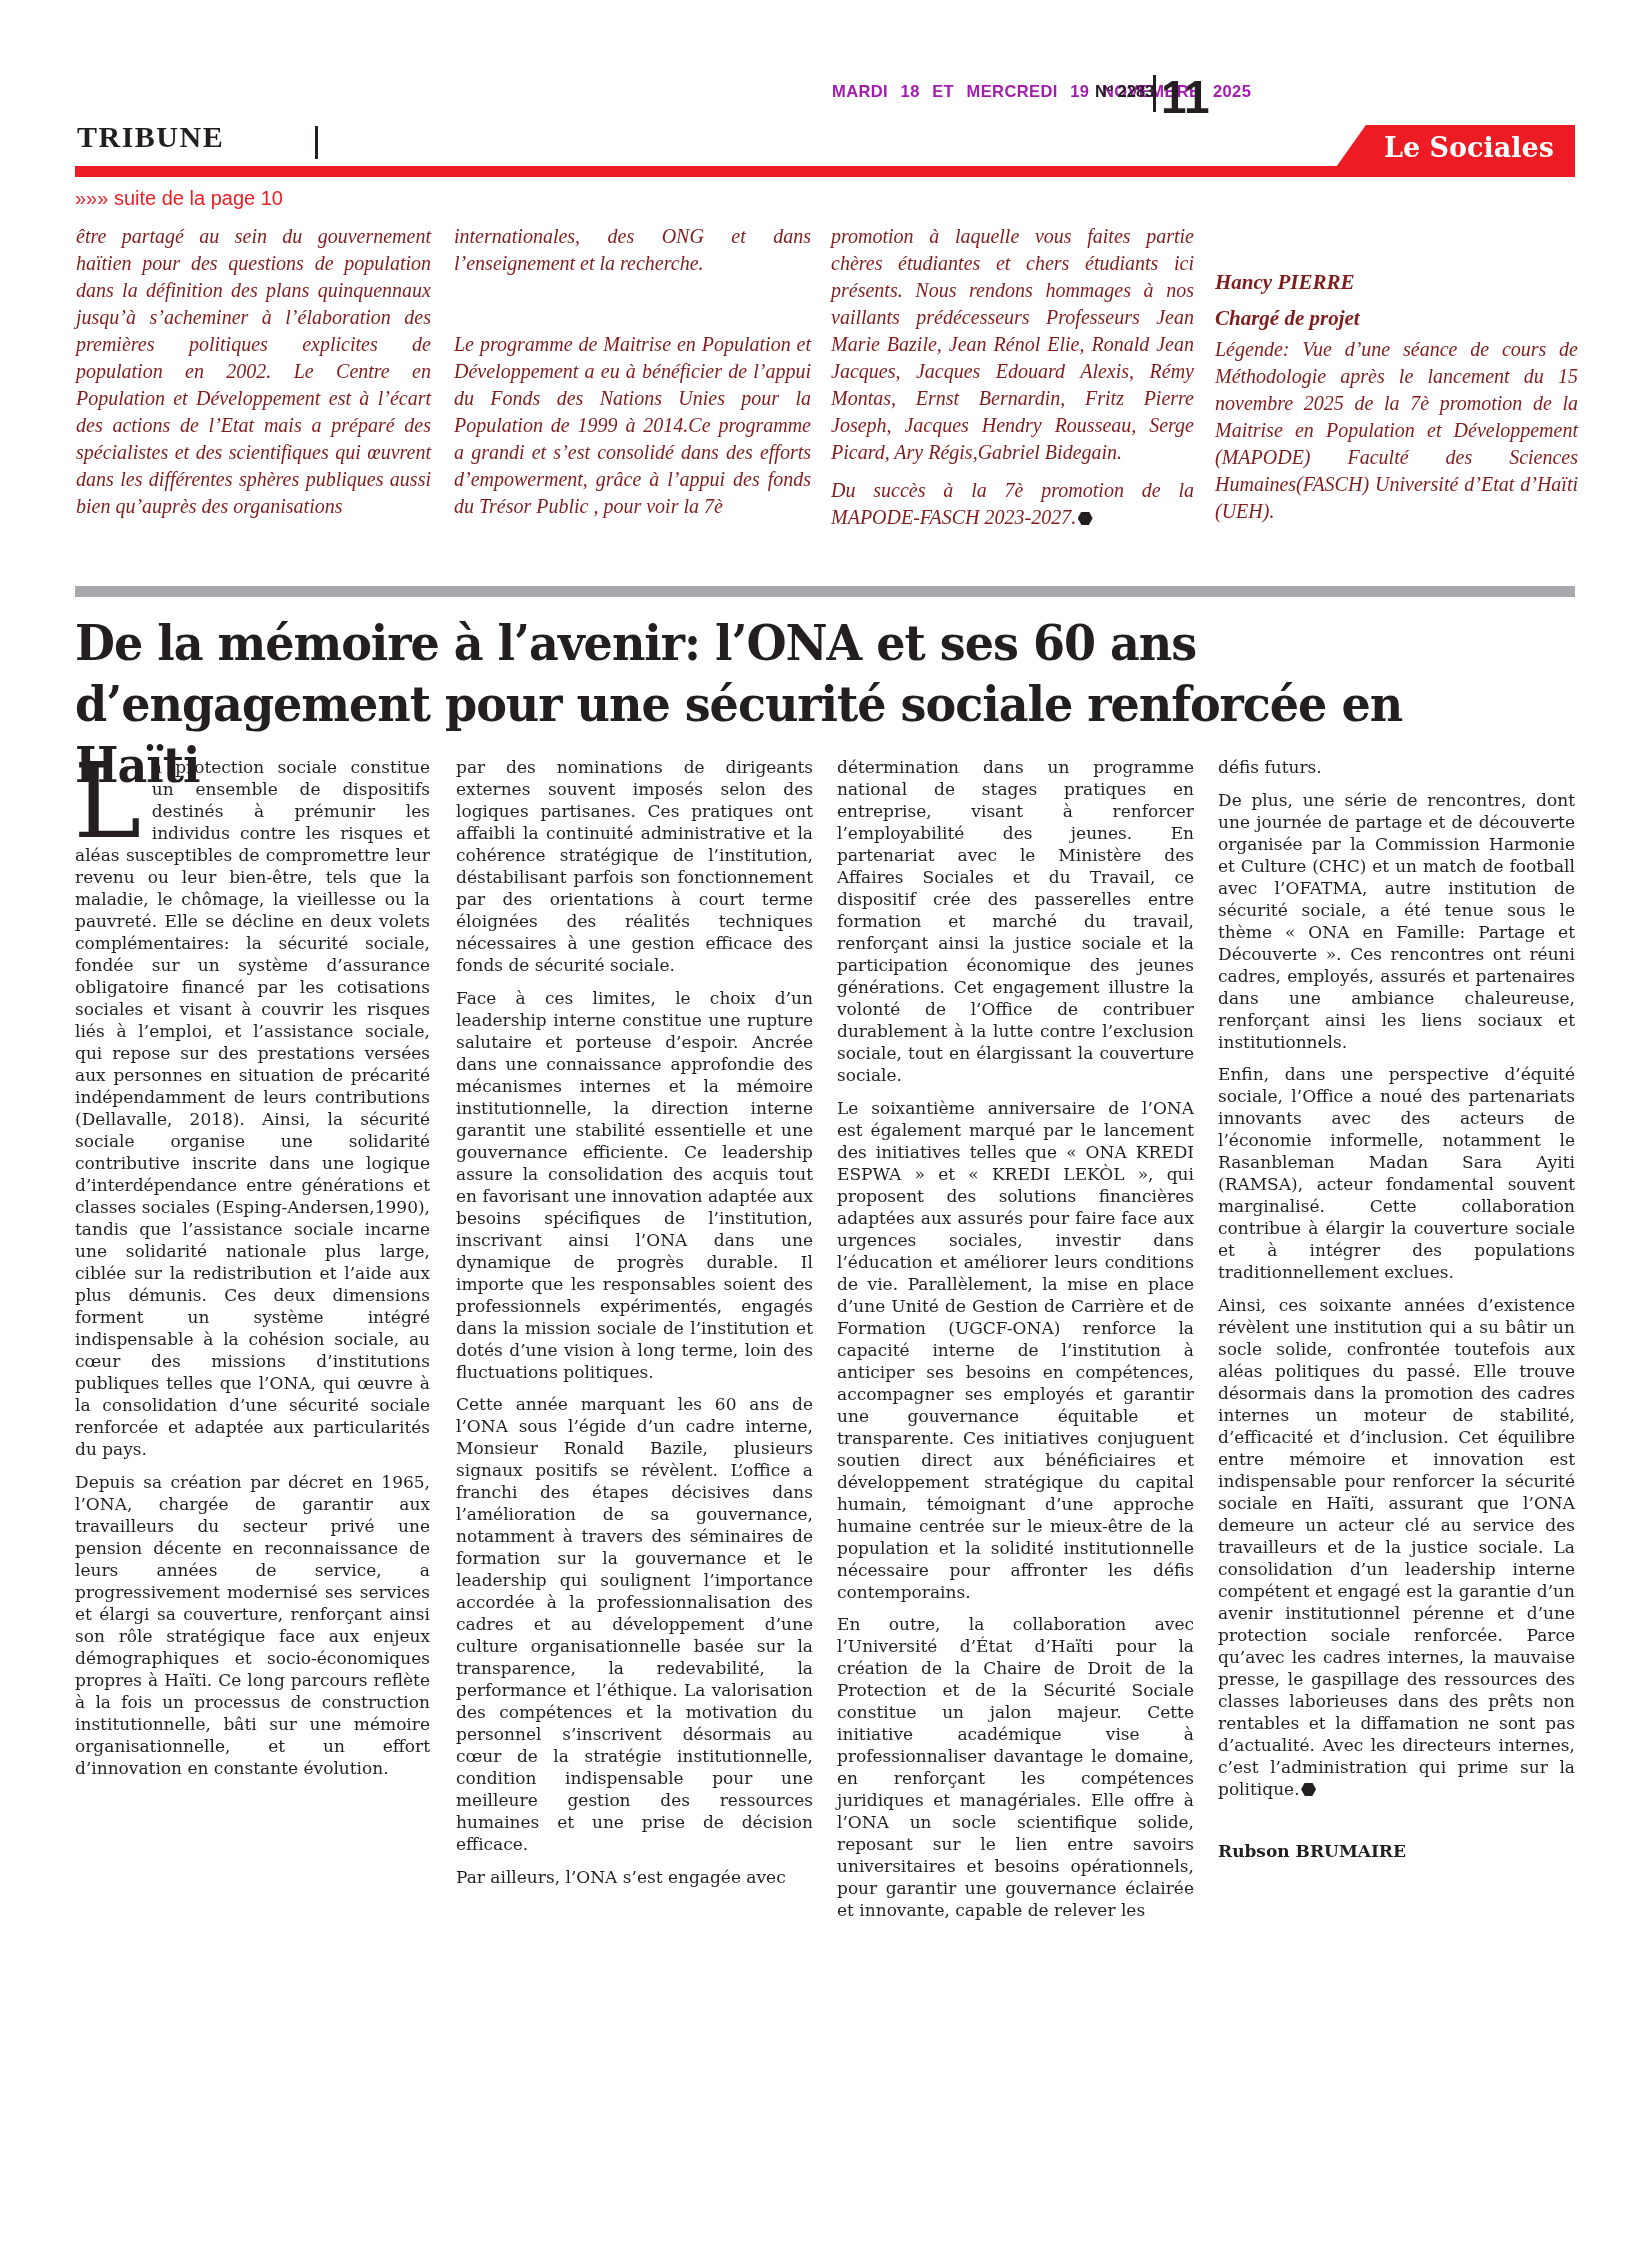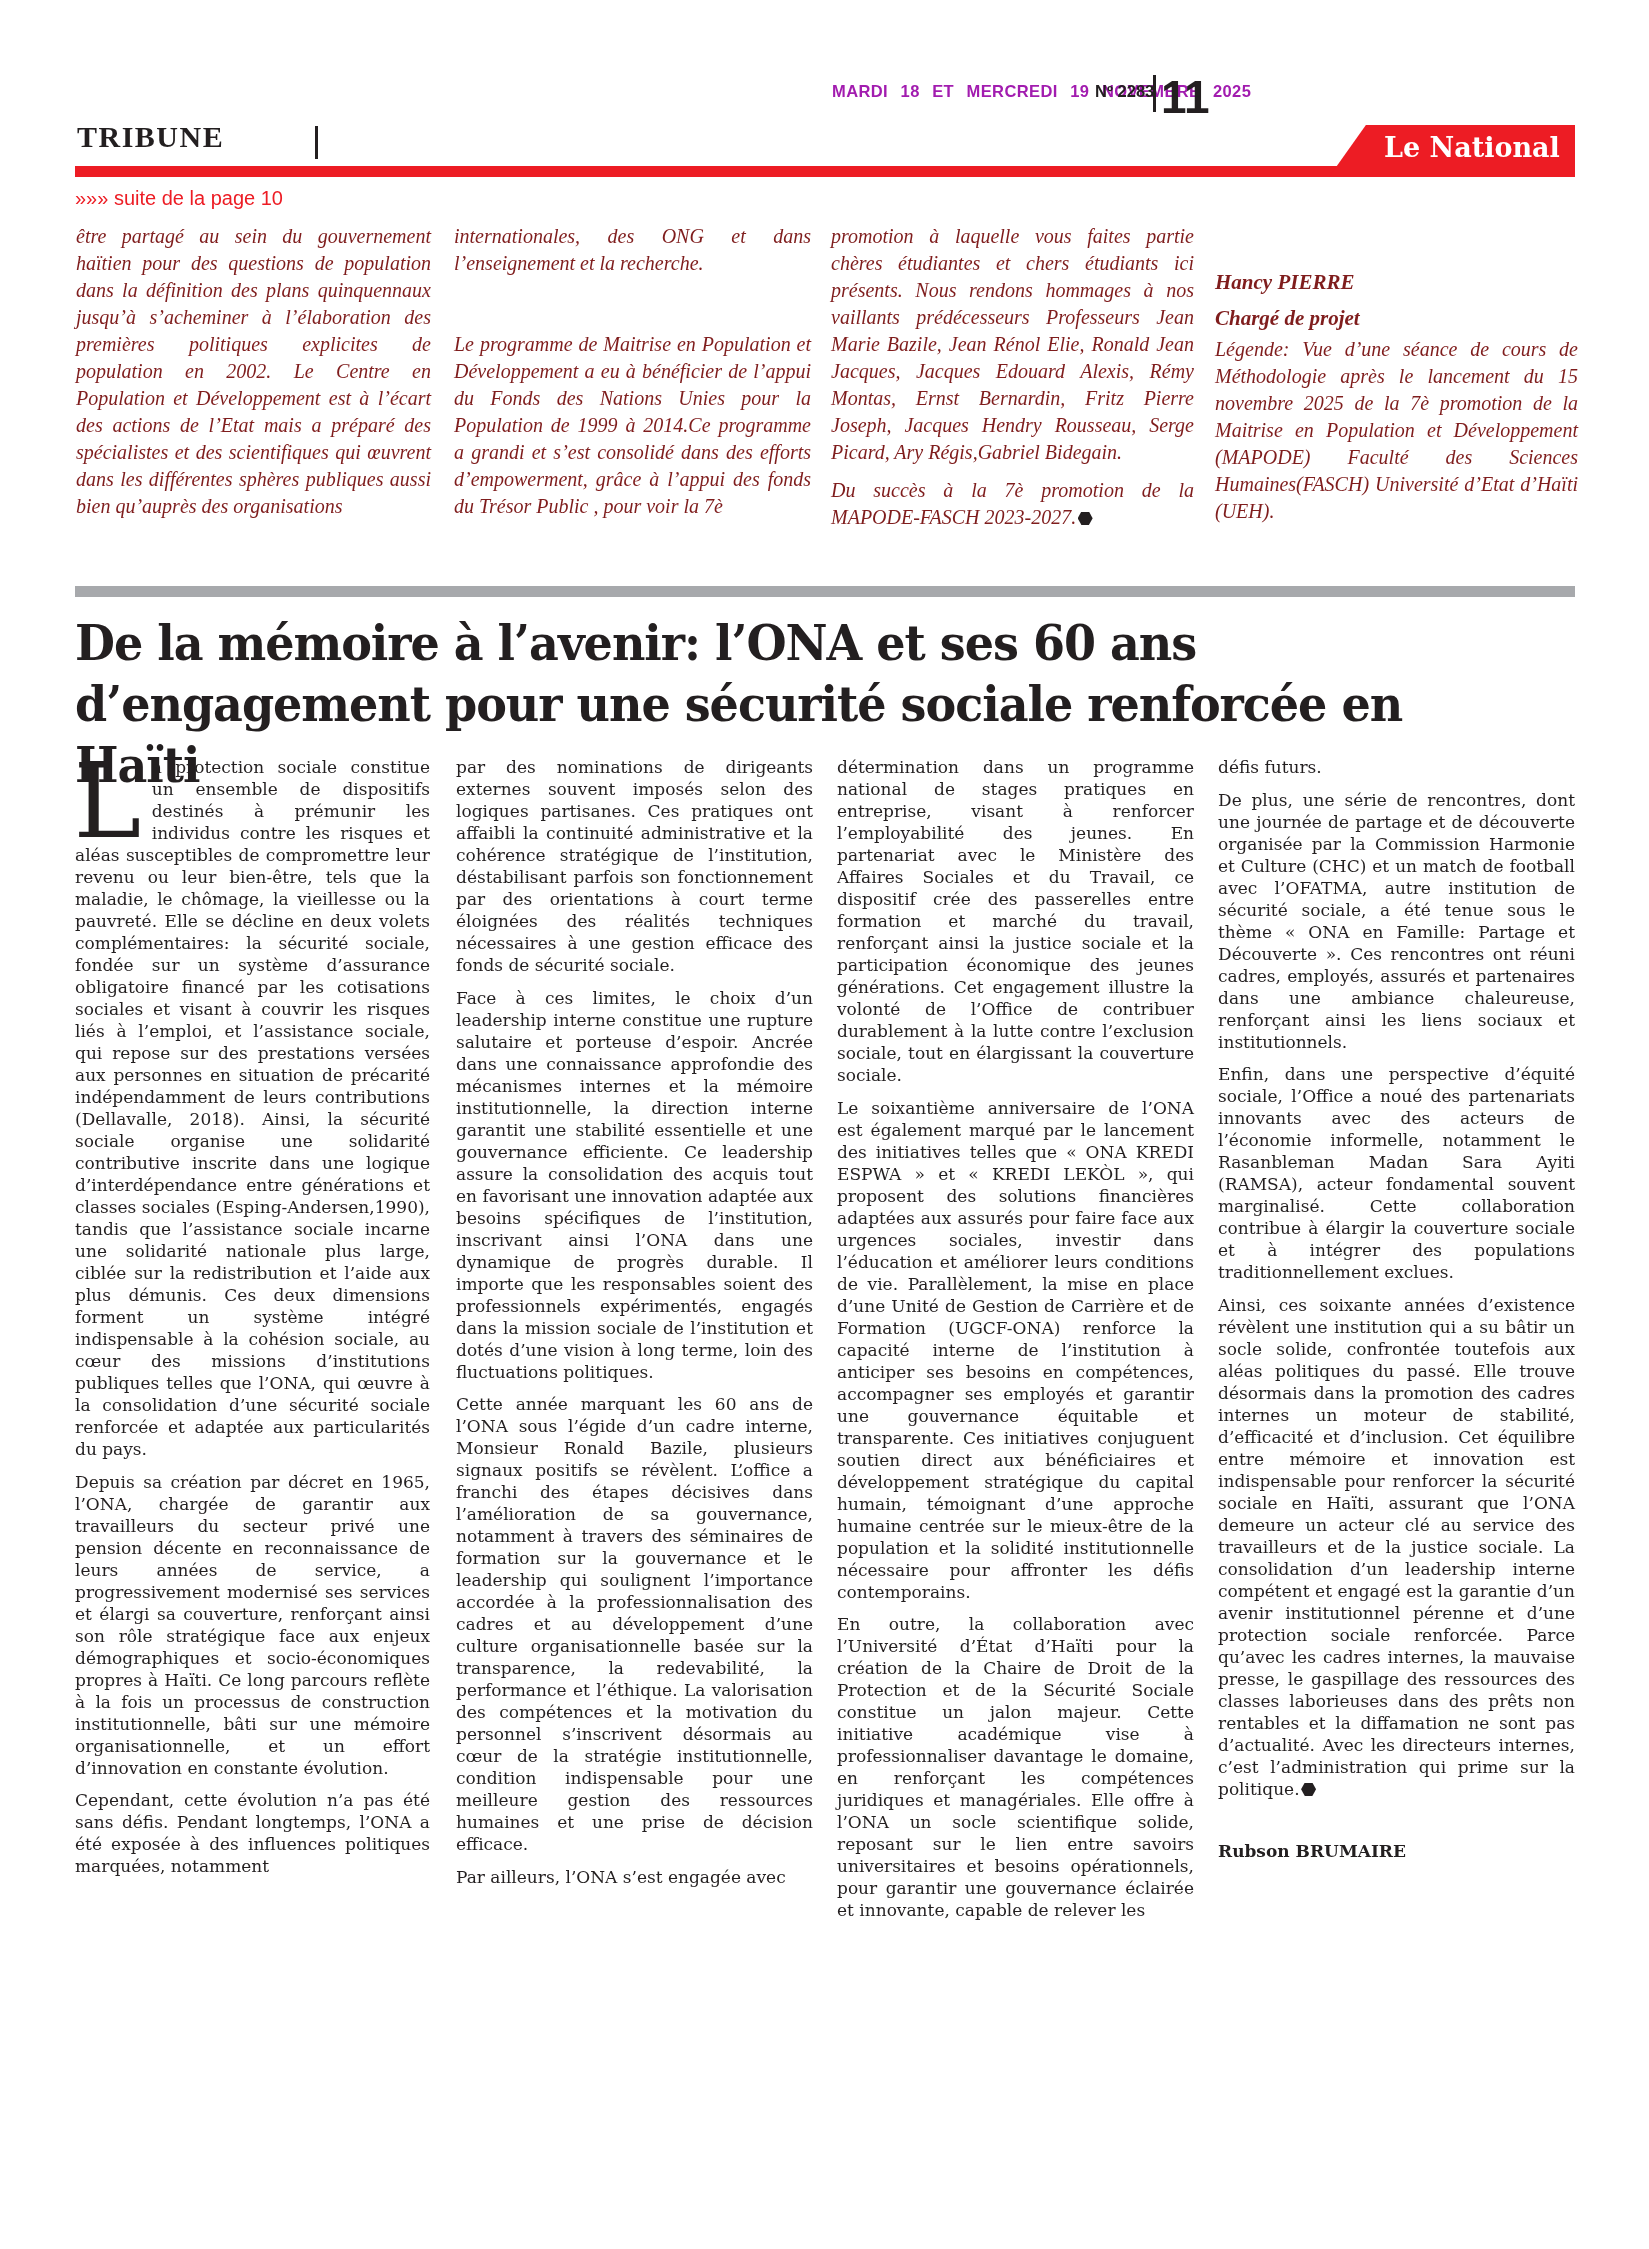--- a/index.html
+++ b/index.html
@@ -49,21 +49,21 @@
 <body>
 
 <div class="abs section-title">TRIBUNE</div>
 <div class="abs section-sep"></div>
 <div class="abs date-line">MARDI 18 ET MERCREDI 19 NOVEMBRE 2025</div>
 <div class="abs issue-no">Nº 2283</div>
 <div class="abs page-sep"></div>
 <div class="abs page-num">11</div>
 <div class="abs red-rule"></div>
 <div class="abs brand-tab"></div>
-<div class="abs brand-name">Le National</div>
+<div class="abs brand-name">Le Sociales</div>
 <div class="abs continued">»»» suite de la page  10</div>
 
 <div class="abs topcol tc1">
   <p>être partagé au sein du gouvernement haïtien pour des questions de population dans la définition des plans quinquennaux jusqu’à s’acheminer à l’élaboration des premières politiques explicites de population en 2002. Le Centre en Population et Développement est à l’écart des actions de l’Etat mais a préparé des spécialistes et des scientifiques qui œuvrent dans les différentes sphères publiques aussi bien qu’auprès des organisations</p>
 </div>
 <div class="abs topcol tc2">
   <p style="margin-bottom:54px">internationales, des ONG et dans l’enseignement et la recherche.</p>
   <p>Le programme de Maitrise en Population et Développement a eu à bénéficier de l’appui du Fonds des Nations Unies pour la Population de 1999 à 2014.Ce programme a grandi et s’est consolidé dans des efforts d’empowerment,  grâce à l’appui des fonds du Trésor Public , pour voir la 7è</p>
 </div>
 <div class="abs topcol tc3">
@@ -78,21 +78,20 @@
   <p class="caption">Légende: Vue d’une séance de cours de Méthodologie après le lancement du 15 novembre 2025 de la 7è promotion de la Maitrise en Population et Développement (MAPODE) Faculté des Sciences Humaines(FASCH) Université d’Etat d’Haïti (UEH).</p>
 </div>
 
 <div class="abs grey-rule"></div>
 
 <h1 class="abs headline" style="margin:0">De la mémoire à l’avenir: l’ONA et ses 60 ans d’engagement pour une sécurité sociale renforcée en Haïti</h1>
 
 <div class="abs maincol mc1">
   <p><span class="dropcap">L</span><span>a protection sociale constitue un ensemble de dispositifs destinés à prémunir les individus contre les risques et aléas susceptibles de compromettre leur revenu ou leur bien-être, tels que la maladie, le chômage, la vieillesse ou la pauvreté. Elle se décline en deux volets complémentaires: la sécurité sociale, fondée sur un système d’assurance obligatoire financé par les cotisations sociales et visant à couvrir les risques liés à l’emploi, et l’assistance sociale, qui repose sur des prestations versées aux personnes en situation de précarité indépendamment de leurs contributions (Dellavalle, 2018). Ainsi, la sécurité sociale organise une solidarité contributive inscrite dans une logique d’interdépendance entre générations et classes sociales (Esping-Andersen,1990), tandis que l’assistance sociale incarne une solidarité nationale plus large, ciblée sur la redistribution et l’aide aux plus démunis. Ces deux dimensions forment un système intégré indispensable à la cohésion sociale, au cœur des missions d’institutions publiques telles que l’ONA, qui œuvre à la consolidation d’une sécurité sociale renforcée et adaptée aux particularités du pays.</span></p>
   <p>Depuis sa création par décret en 1965, l’ONA, chargée de garantir aux travailleurs du secteur privé une pension décente en reconnaissance de leurs années de service, a progressivement modernisé ses services et élargi sa couverture, renforçant ainsi son rôle stratégique face aux enjeux démographiques et socio-économiques propres à Haïti. Ce long parcours reflète à la fois un processus de construction institutionnelle, bâti sur une mémoire organisationnelle, et un effort d’innovation en constante évolution.</p>
-  <p>Cependant, cette évolution n’a pas été sans défis. Pendant longtemps, l’ONA a été exposée à des influences politiques marquées, notamment</p>
 </div>
 <div class="abs maincol mc2">
   <p>par des nominations de dirigeants externes souvent imposés selon des logiques partisanes. Ces pratiques ont affaibli la continuité administrative et la cohérence stratégique de l’institution, déstabilisant parfois son fonctionnement par des orientations à court terme éloignées des réalités techniques nécessaires à une gestion efficace des fonds de sécurité sociale.</p>
   <p>Face à ces limites, le choix d’un leadership interne constitue une rupture salutaire et porteuse d’espoir. Ancrée dans une connaissance approfondie des mécanismes internes et la mémoire institutionnelle, la direction interne garantit une stabilité essentielle et une gouvernance efficiente. Ce leadership assure la consolidation des acquis tout en favorisant une innovation adaptée aux besoins spécifiques de l’institution, inscrivant ainsi l’ONA dans une dynamique de progrès durable. Il importe que les responsables soient des professionnels expérimentés, engagés dans la mission sociale de l’institution et dotés d’une vision à long terme, loin des fluctuations politiques.</p>
   <p>Cette année marquant les 60 ans de l’ONA sous l’égide d’un cadre interne, Monsieur Ronald Bazile, plusieurs signaux positifs se révèlent. L’office a franchi des étapes décisives dans l’amélioration de sa gouvernance, notamment à travers des séminaires de formation sur la gouvernance et le leadership qui soulignent l’importance accordée à la professionnalisation des cadres et au développement d’une culture organisationnelle basée sur la transparence, la redevabilité, la performance et l’éthique. La valorisation des compétences et la motivation du personnel s’inscrivent désormais au cœur de la stratégie institutionnelle, condition indispensable pour une meilleure gestion des ressources humaines et une prise de décision efficace.</p>
   <p>Par ailleurs, l’ONA s’est engagée avec</p>
 </div>
 <div class="abs maincol mc3">
   <p>détermination dans un programme national de stages pratiques en entreprise, visant à renforcer l’employabilité des jeunes. En partenariat avec le Ministère des Affaires Sociales et du Travail, ce dispositif crée des passerelles entre formation et marché du travail, renforçant ainsi la justice sociale et la participation économique des jeunes générations. Cet engagement illustre la volonté de l’Office de contribuer durablement à la lutte contre l’exclusion sociale, tout en élargissant la couverture sociale.</p>
   <p>Le soixantième anniversaire de l’ONA est également marqué par le lancement des initiatives telles que « ONA KREDI ESPWA » et « KREDI LEKÒL », qui proposent des solutions financières adaptées aux assurés pour faire face aux urgences sociales, investir dans l’éducation et améliorer leurs conditions de vie. Parallèlement, la mise en place d’une Unité de Gestion de Carrière et de Formation (UGCF-ONA) renforce la capacité interne de l’institution à anticiper ses besoins en compétences, accompagner ses employés et garantir une gouvernance équitable et transparente. Ces initiatives conjuguent soutien direct aux bénéficiaires et développement stratégique du capital humain, témoignant d’une approche humaine centrée sur le mieux-être de la population et la solidité institutionnelle nécessaire pour affronter les défis contemporains.</p>

